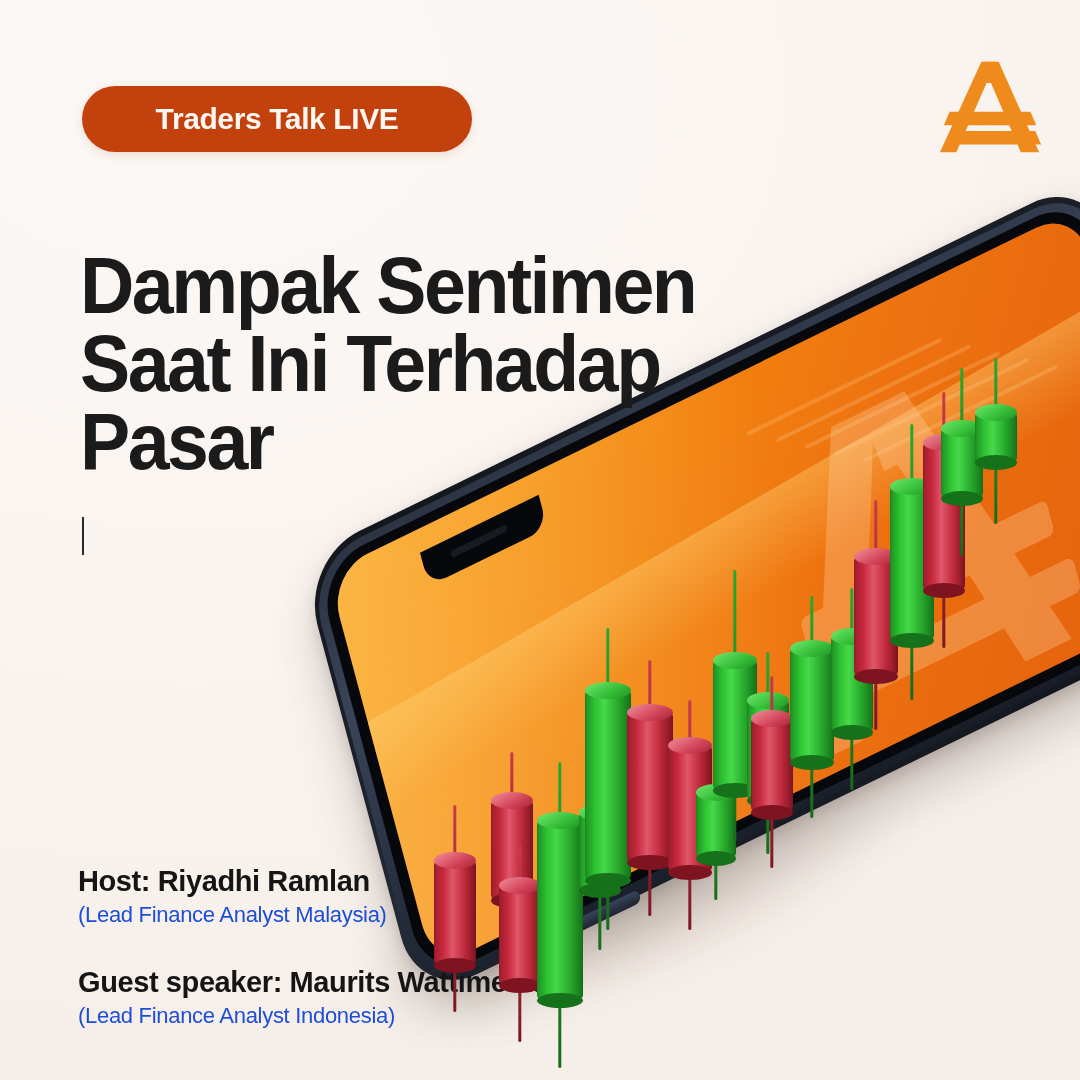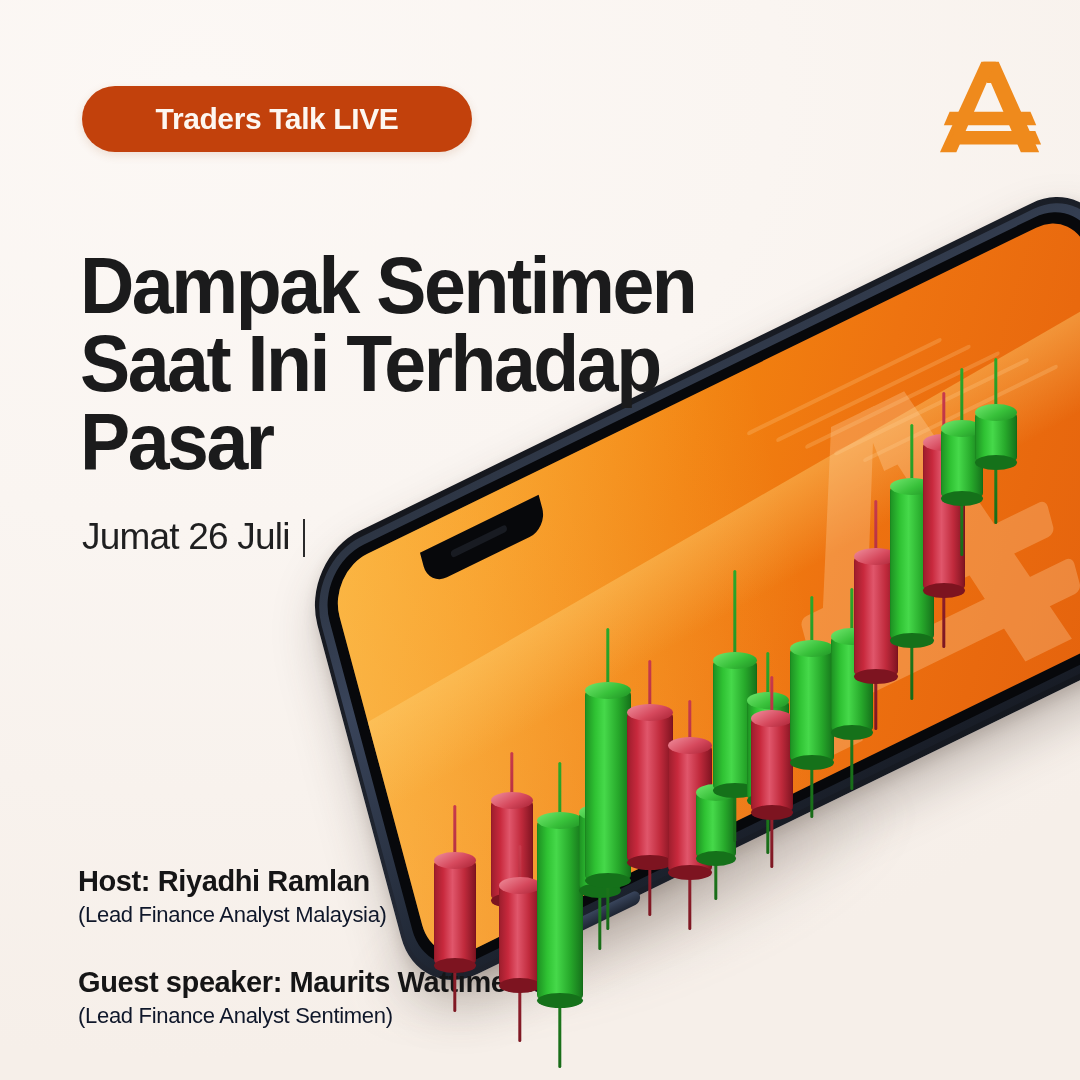--- a/index.html
+++ b/index.html
@@ -60,21 +60,21 @@
   
   .logo{position:absolute;right:36px;top:56px;width:106px;height:104px;}
 
   
   .credits{position:absolute;left:78px;top:864px;width:470px;}
   .cred-name{
     font-size:29px;font-weight:700;color:#151516;
     letter-spacing:-.4px;line-height:1.18;white-space:nowrap;
   }
   .cred-role{
-    font-size:22px;font-weight:400;color:#0f172a;
+    font-size:22px;font-weight:400;color:#1d4ed8;
     letter-spacing:-.3px;line-height:1.25;margin-top:3px;white-space:nowrap;
   }
   .cred-gap{height:36px;}
 
   
   .scene{
     position:absolute;left:0;top:0;width:1080px;height:1080px;
     pointer-events:none;
   }
   .phone-wrap{
@@ -384,25 +384,24 @@
     </g>
   </svg>
 
   <h1 class="headline">
     <span class="ln">Dampak Sentimen</span>
     <span class="ln">Saat Ini Terhadap</span>
     <span class="ln">Pasar</span>
   </h1>
 
   <div class="dateline">
-    <span>Jumat 26 Juli</span>
     <span class="sep"></span>
   </div>
 
   <div class="credits">
     <div class="cred-name">Host: Riyadhi Ramlan</div>
     <div class="cred-role">(Lead Finance Analyst Malaysia)</div>
     <div class="cred-gap"></div>
     <div class="cred-name">Guest speaker: Maurits Wattimena</div>
-    <div class="cred-role">(Lead Finance Analyst Sentimen)</div>
+    <div class="cred-role">(Lead Finance Analyst Indonesia)</div>
   </div>
 
 </div>
 
 </body></html>

